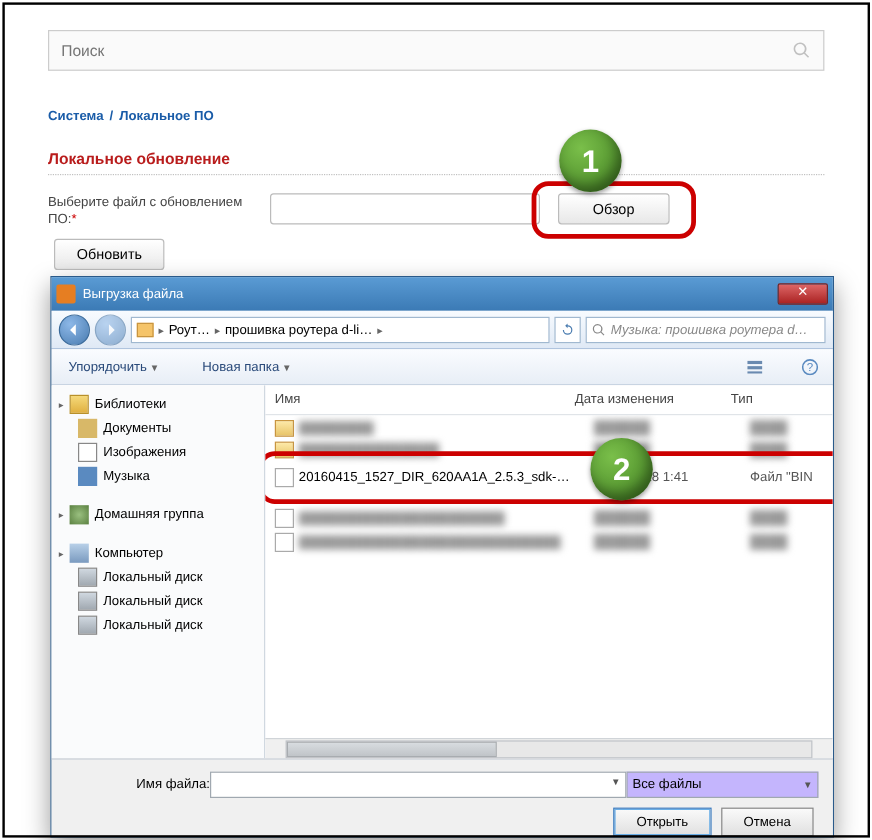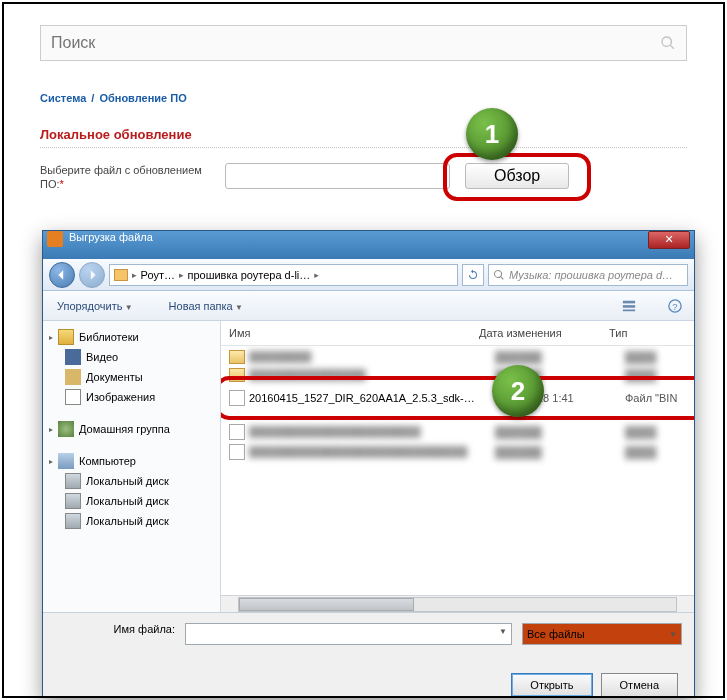--- a/index.html
+++ b/index.html
@@ -1,43 +1,43 @@
 <!DOCTYPE html>
 <html><head>
 <meta charset="utf-8">
 <style>
 *{box-sizing:border-box;margin:0;padding:0;font-family:Tahoma,Arial,sans-serif;font-size:11px}
 body{width:727px;height:700px;background:#fff;position:relative;overflow:hidden}
 
 
 .page{padding:25px 40px 0 40px}
 .search-bar{display:flex;align-items:center;border:1px solid #ccc;padding:8px 10px;margin-bottom:25px;background:#fafafa}
-.search-bar input{flex:1;border:none;background:transparent;outline:none;font-size:16px;color:#888}
+.search-bar input{flex:1;border:none;background:transparent;outline:none;font-size:13px;color:#888}
 .search-icon{width:16px;height:16px;opacity:.5}
 .breadcrumb{font-size:18px;font-weight:bold;color:#1a5ca8;margin-bottom:20px}
 .breadcrumb .sep{color:#1a5ca8}
 .section-title{font-size:13px;font-weight:bold;color:#b91c1c;padding-bottom:5px;border-bottom:1px dotted #c0c0c0;margin-bottom:15px}
 .form-row{display:flex;gap:15px;margin-bottom:10px}
 .form-label{width:170px;font-size:12px;color:#444}
 .form-label .req{color:#c00}
 .file-input{flex:0 0 225px;height:26px;border:1px solid #bbb;border-radius:3px;background:#fff}
 .browse-wrap{position:relative;display:inline-block}
-.browse-btn{height:26px;padding:0 28px;border:1px solid #bbb;border-radius:3px;background:linear-gradient(#fff,#e8e8e8);font-size:16px;cursor:pointer}
+.browse-btn{height:26px;padding:0 28px;border:1px solid #bbb;border-radius:3px;background:linear-gradient(#fff,#e8e8e8);font-size:12px;cursor:pointer}
 .highlight-red{position:absolute;border:4px solid #c00;border-radius:14px;pointer-events:none}
 .hl1{top:-10px;left:-22px;right:-22px;bottom:-10px}
 .update-btn{height:26px;padding:0 18px;border:1px solid #bbb;border-radius:3px;background:linear-gradient(#fff,#e8e8e8);font-size:12px;cursor:pointer;margin-left:5px}
 
 
 .callout{position:absolute;width:52px;height:52px;border-radius:50%;background:radial-gradient(circle at 35% 30%,#7abf4a,#3f7d20);box-shadow:inset -4px -6px 10px rgba(0,0,0,.35),0 2px 4px rgba(0,0,0,.4);display:flex;align-items:center;justify-content:center;color:#fff;font-size:26px;font-weight:bold;z-index:50}
 .co1{top:108px;left:466px}
 .co2{top:365px;left:492px}
 
 
 .dialog{position:absolute;top:230px;left:42px;width:653px;height:468px;border:1px solid #2a5a8a;box-shadow:0 8px 20px rgba(0,0,0,.4);background:#f0f0f0;display:flex;flex-direction:column}
-.titlebar{height:28px;background:linear-gradient(#5a9bd4,#3b7ab5);display:flex;align-items:flex-start;padding:0 4px;color:#fff;font-size:12px}
+.titlebar{height:28px;background:linear-gradient(#5a9bd4,#3b7ab5);display:flex;align-items:center;padding:12px 4px;color:#fff;font-size:12px}
 .titlebar .app-icon{width:16px;height:16px;background:#e67e22;border-radius:2px;margin-right:6px}
 .titlebar .title{flex:1}
 .titlebar .close{width:42px;height:18px;background:linear-gradient(#d66,#a22);border:1px solid #722;border-radius:2px;color:#fff;text-align:center;line-height:14px;font-size:11px;cursor:pointer}
 
 .navbar{height:32px;background:linear-gradient(#f8fbff,#dfe9f5);border-bottom:1px solid #b0c4de;display:flex;align-items:center;padding:0 6px;gap:4px}
 .nav-btn{width:26px;height:26px;border-radius:50%;background:radial-gradient(circle at 35% 30%,#8db8e8,#4a7cb0);border:1px solid #3a6a9a;display:flex;align-items:center;justify-content:center;cursor:pointer}
 .nav-btn svg{fill:#fff}
 .nav-btn.fwd{opacity:.55}
 .addr{flex:1;height:22px;border:1px solid #a0b8d0;background:#fff;display:flex;align-items:center;padding:0 4px;gap:4px;font-size:11px}
 .addr .folder-ico{width:14px;height:12px;background:#f5c469;border:1px solid #c89540}
@@ -81,24 +81,24 @@
 .row .t{flex:1;color:#555;white-space:nowrap}
 .row.blur .n,.row.blur .d,.row.blur .t{filter:blur(3px);color:#999}
 .row-hl{position:relative}
 .hl2{top:-8px;left:-6px;right:-22px;bottom:-8px}
 
 .scroll-bottom{height:17px;background:#f0f0f0;border-top:1px solid #d0d4d8;display:flex;align-items:center}
 .scroll-h{flex:1;height:15px;margin:0 17px;border:1px solid #c0c4c8;background:#e8e8e8;position:relative}
 .scroll-thumb{position:absolute;left:0;top:0;bottom:0;width:40%;background:linear-gradient(#d8dce0,#c0c4c8);border:1px solid #a8acb0}
 
 .footer{border-top:1px solid #c8d0d8;background:#f0f0f0;padding:10px 12px 0 12px}
-.foot-row{display:flex;gap:10px;margin-bottom:28px}
+.foot-row{display:flex;align-items:center;margin-bottom:8px}
 .foot-label{width:120px;text-align:right;font-size:11px}
 .foot-input{flex:1;height:22px;border:1px solid #a0a8b0;background:#fff;padding:0 4px}
-.foot-select{width:160px;height:22px;border:1px solid #a0a8b0;background:#c2410c;padding:0 4px;display:flex;align-items:center;justify-content:space-between;cursor:pointer}
+.foot-select{width:160px;height:22px;border:1px solid #a0a8b0;background:#c4b5fd;padding:0 4px;display:flex;align-items:center;justify-content:space-between;cursor:pointer}
 .foot-select:after{content:"▼";font-size:8px;color:#555}
 .dlg-btn{height:24px;padding:0 18px;border:1px solid #888;background:linear-gradient(#fafafa,#e0e0e0);cursor:pointer;font-size:11px}
 .dlg-btn.primary{border:1px solid #3a7abf;box-shadow:0 0 0 1px #6aaee6 inset}
 .foot-btns{display:flex;justify-content:flex-end;gap:8px;padding-right:4px}
 
 .outer-border{position:absolute;inset:2px;border:2px solid #000;pointer-events:none}
 </style>
 </head>
 <body>
 
@@ -106,35 +106,36 @@
   <div class="search-bar">
     <input placeholder="Поиск" style="">
     <svg class="search-icon" viewBox="0 0 24 24">
         <path fill="#888" d="M10 2a8 8 0 1 0 5 14.3l5 5 1.4-1.4-5-5A8 8 0 0 0 10 2zm0 2a6 6 0 1 1 0 12 6 6 0 0 1 0-12z"></path>
       </svg>
   </div>
 
   <div class="breadcrumb">
     <span>Система</span>
     <span class="sep">/</span>
-    <span>Обновление ПО</span>
+    <span>Локальное ПО</span>
   </div>
 
   <div class="section-title">Локальное обновление</div>
 
   <div class="form-row">
     <div class="form-label">
       <span>Выберите файл с обновлением ПО:</span><span class="req">*</span>
     </div>
     <div class="file-input"></div>
     <div class="browse-wrap">
       <button class="browse-btn">Обзор</button>
       <div class="highlight-red hl1"></div>
     </div>
   </div>
+  <button class="update-btn">Обновить</button>
 </div>
 
 <div class="callout co1">1</div>
 <div class="callout co2">2</div>
 
 <div class="dialog">
   <div class="titlebar">
     <div class="app-icon"></div>
     <div class="title">Выгрузка файла</div>
     <div class="close">✕</div>
@@ -193,30 +194,30 @@
 
   <div class="body">
     <div class="sidebar">
       <div class="side-group">
         <div class="side-head">
             <span class="tri">▸</span>
             <span class="ico ico-lib"></span>
             <span>Библиотеки</span>
           </div>
         <div class="side-item">
-            <span class="ico ico-vid"></span>
-            <span>Видео</span>
-          </div>
-        <div class="side-item">
             <span class="ico ico-doc"></span>
             <span>Документы</span>
           </div>
         <div class="side-item">
             <span class="ico ico-img"></span>
             <span>Изображения</span>
+          </div>
+        <div class="side-item">
+            <span class="ico ico-mus"></span>
+            <span>Музыка</span>
           </div>
       </div>
       <div class="side-group">
         <div class="side-head">
             <span class="tri">▸</span>
             <span class="ico ico-home"></span>
             <span>Домашняя группа</span>
           </div>
       </div>
       <div class="side-group">

